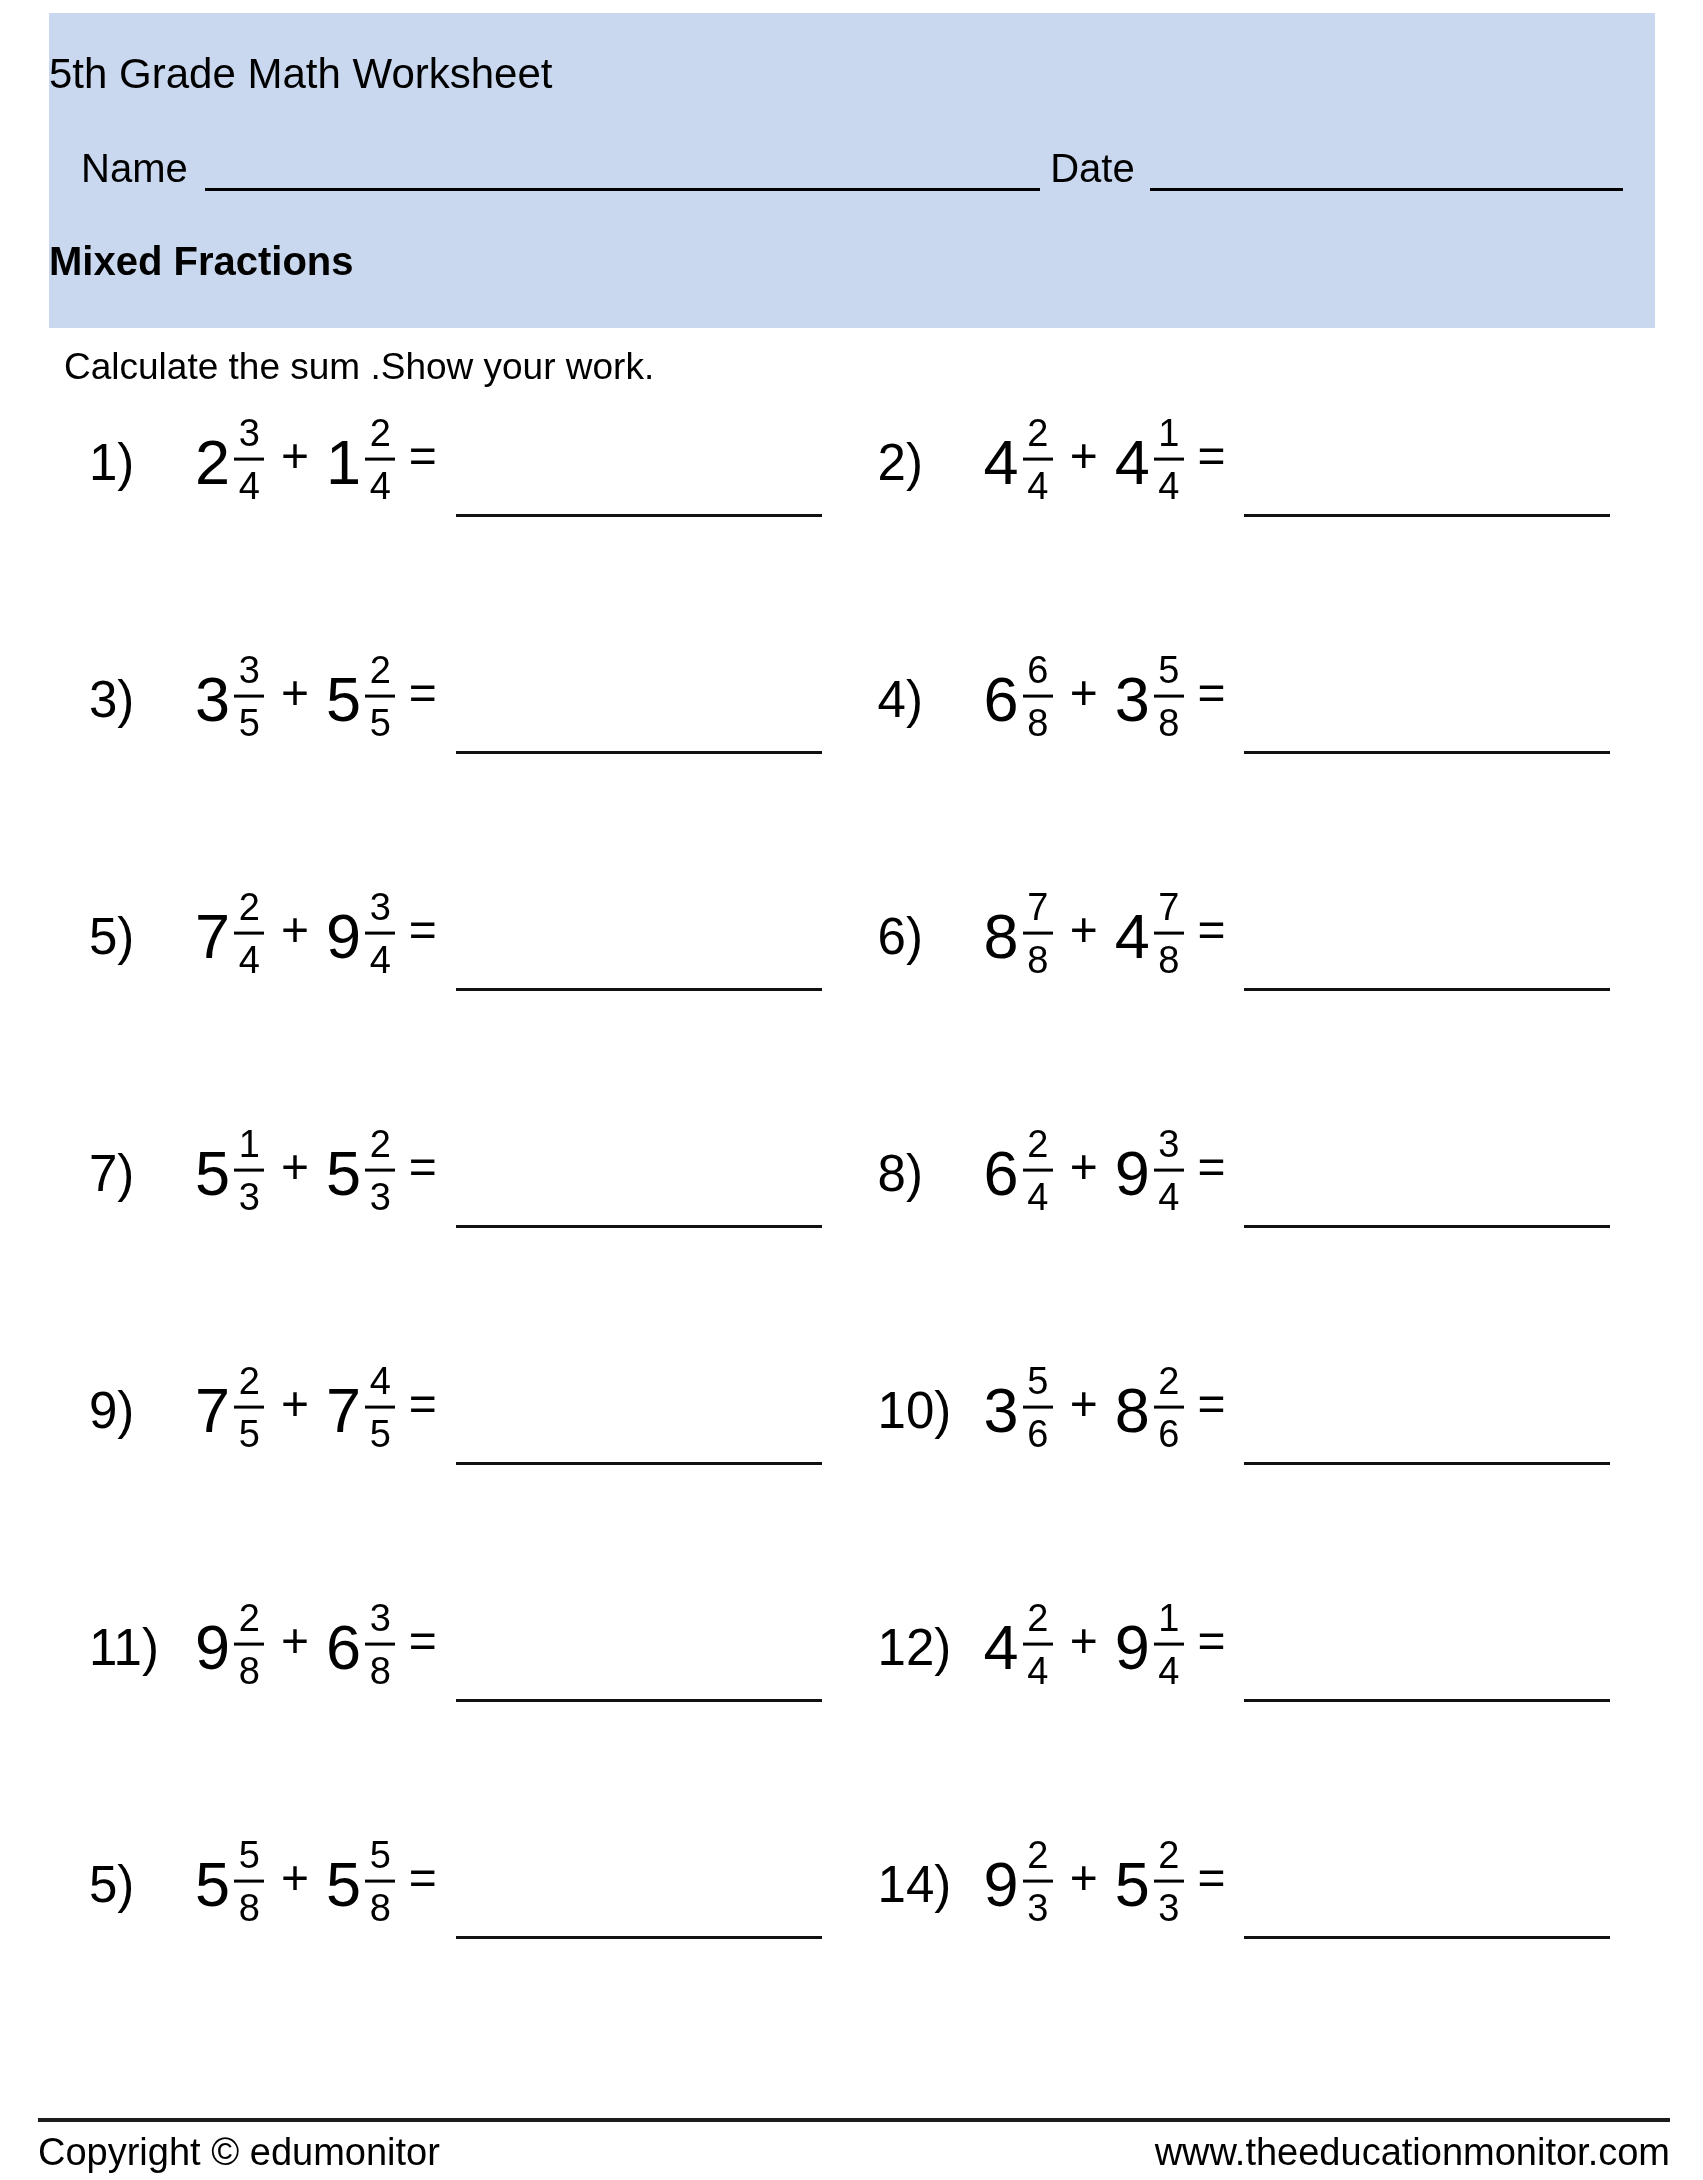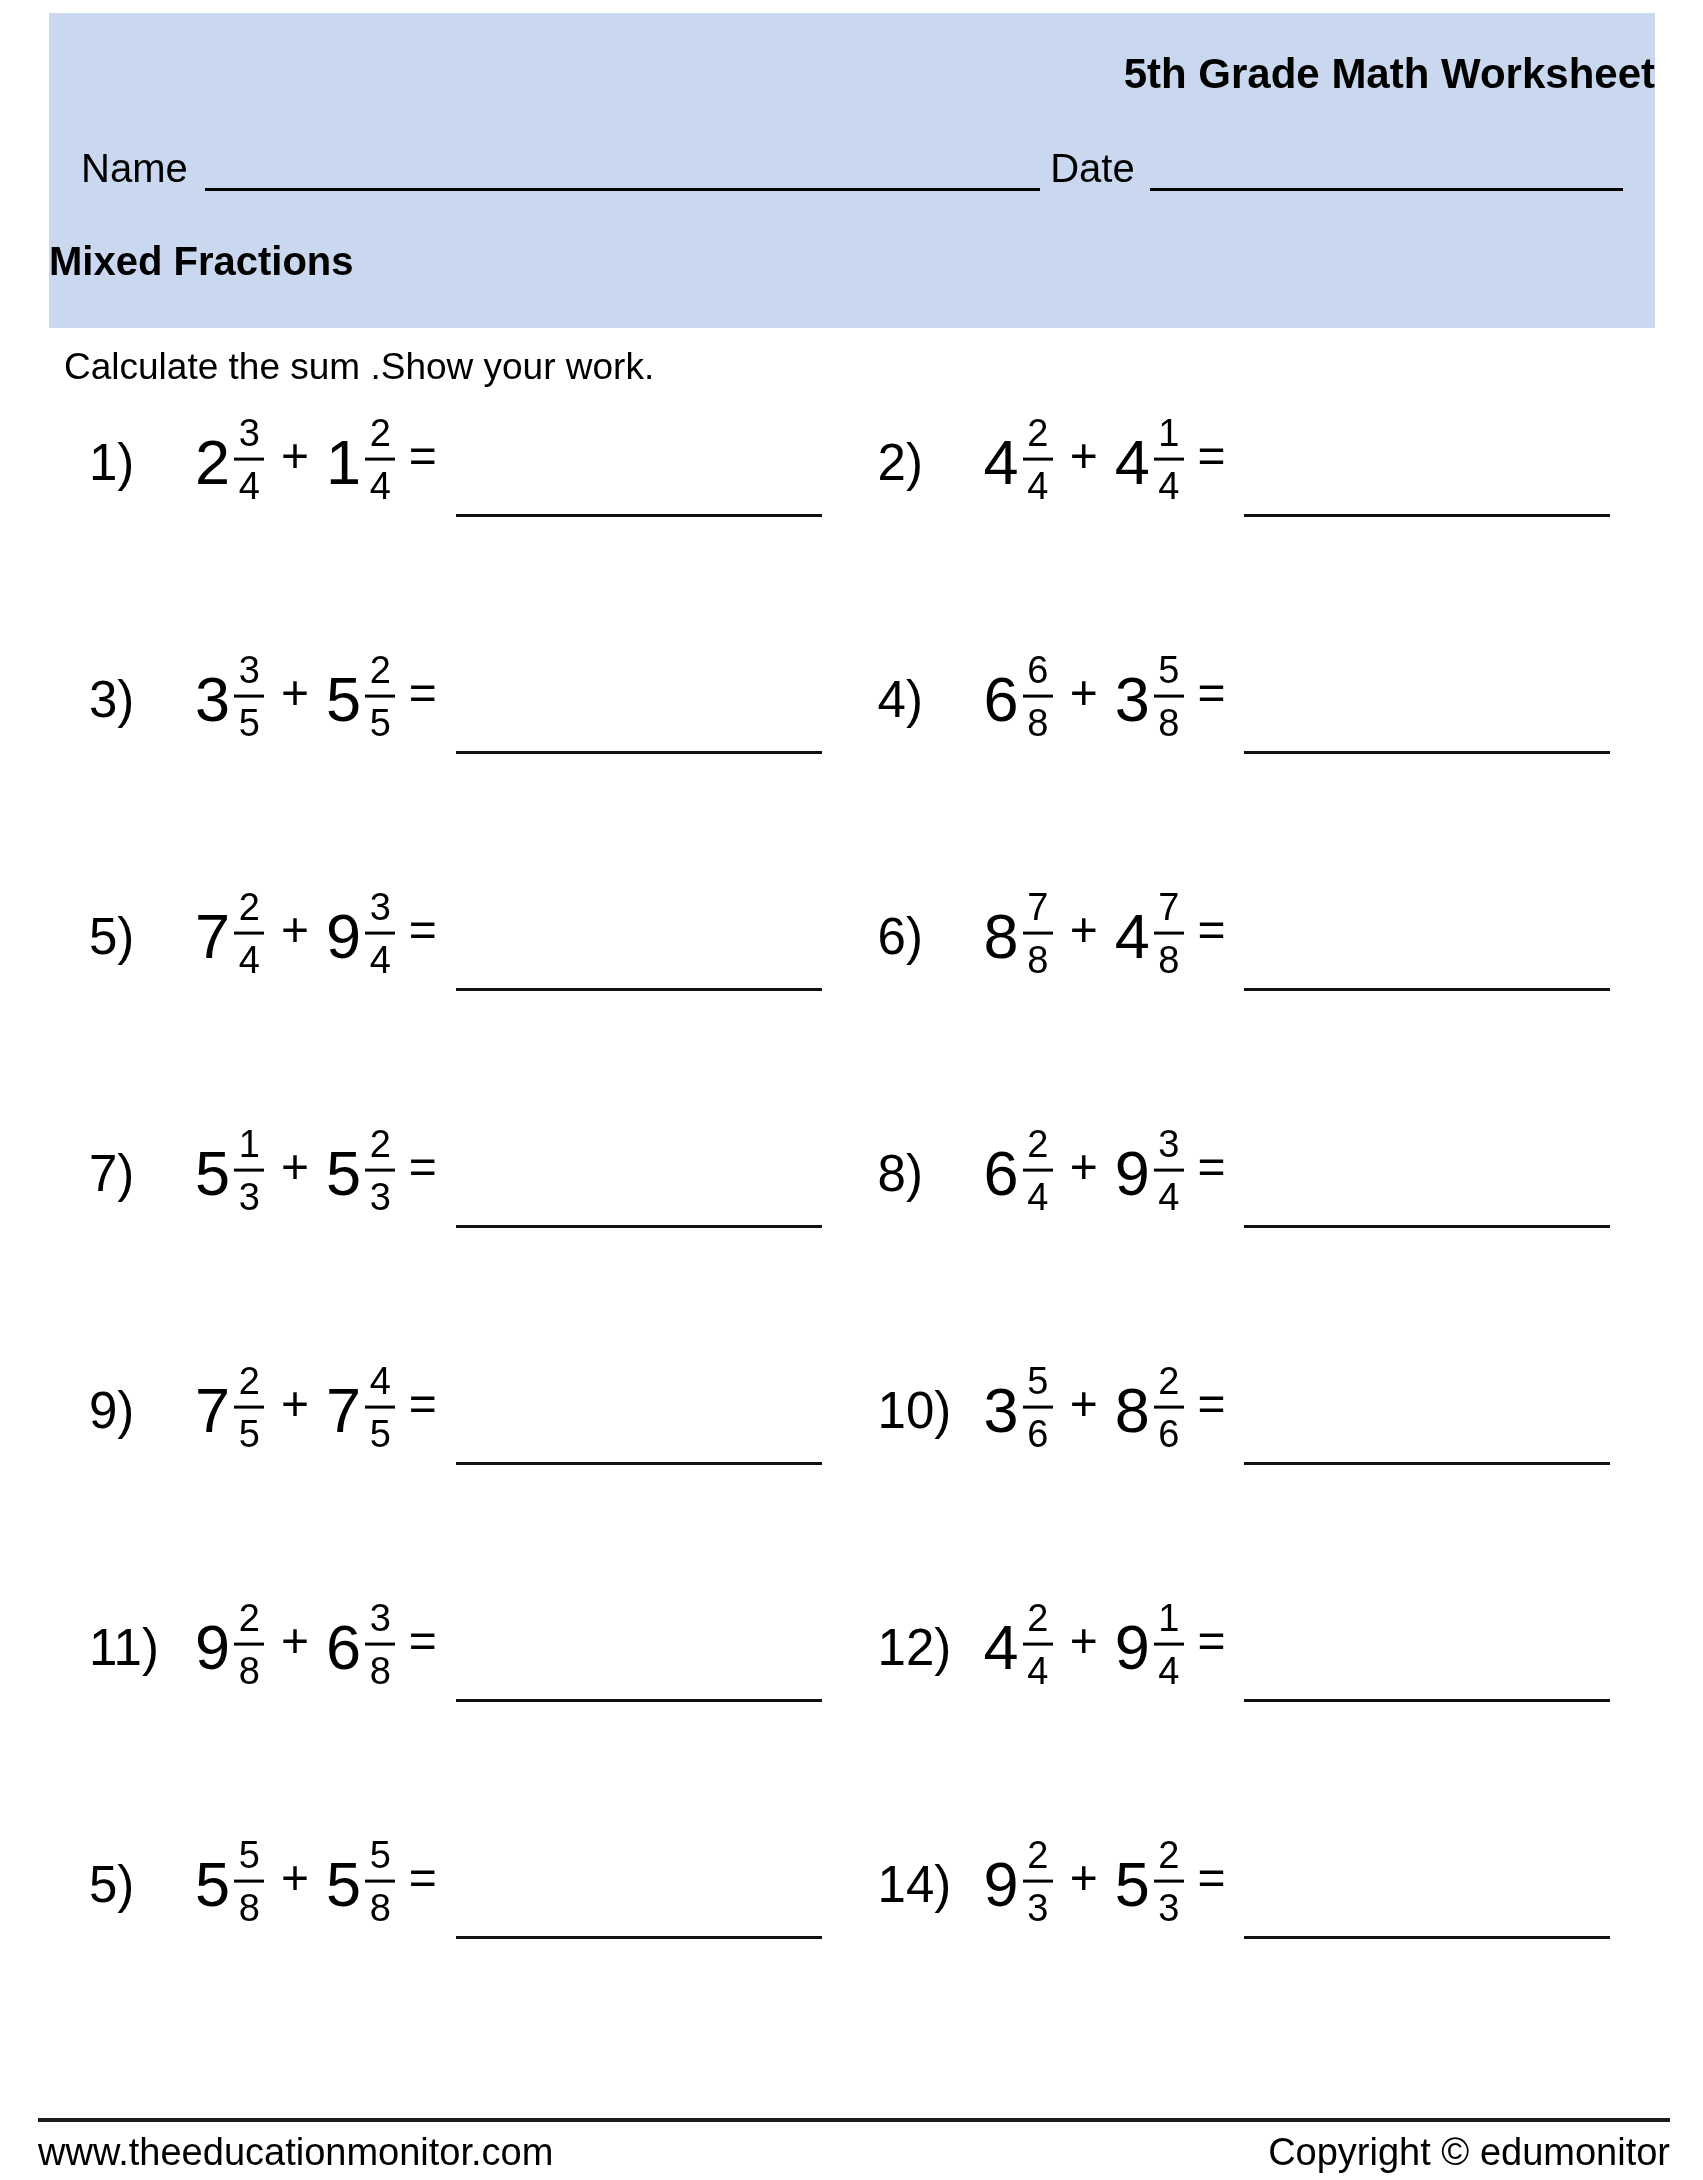--- a/index.html
+++ b/index.html
@@ -12,22 +12,22 @@
     overflow:hidden;
   }
 
   
   .header {
     position:absolute; left:49px; top:12.8px;
     width:1606px; height:315px;
     background:#c9d8ef;
   }
   .header-title {
-    text-align:right;
-    font-size:42px; font-weight:bold;
+    text-align:left;
+    font-size:42px; font-weight:normal;
     padding-top:37px;
   }
   .name-date-row {
     display:flex; align-items:flex-end;
     margin-top:48px; padding:0 32px;
     font-size:40px;
   }
   .write-line {
     border-bottom:3.4px solid #000;
     height:0;
@@ -400,16 +400,16 @@
         <span class="fnum">2</span>
         <span class="fden">3</span>
       </span>
     </span>
     <span class="op eq">=</span>
     <span class="answer-line"></span>
   </div>
 </div>
 
 <div class="footer">
+  <span>Copyright © edumonitor</span>
   <span>www.theeducationmonitor.com</span>
-  <span>Copyright © edumonitor</span>
 </div>
 
 
 </body></html>

